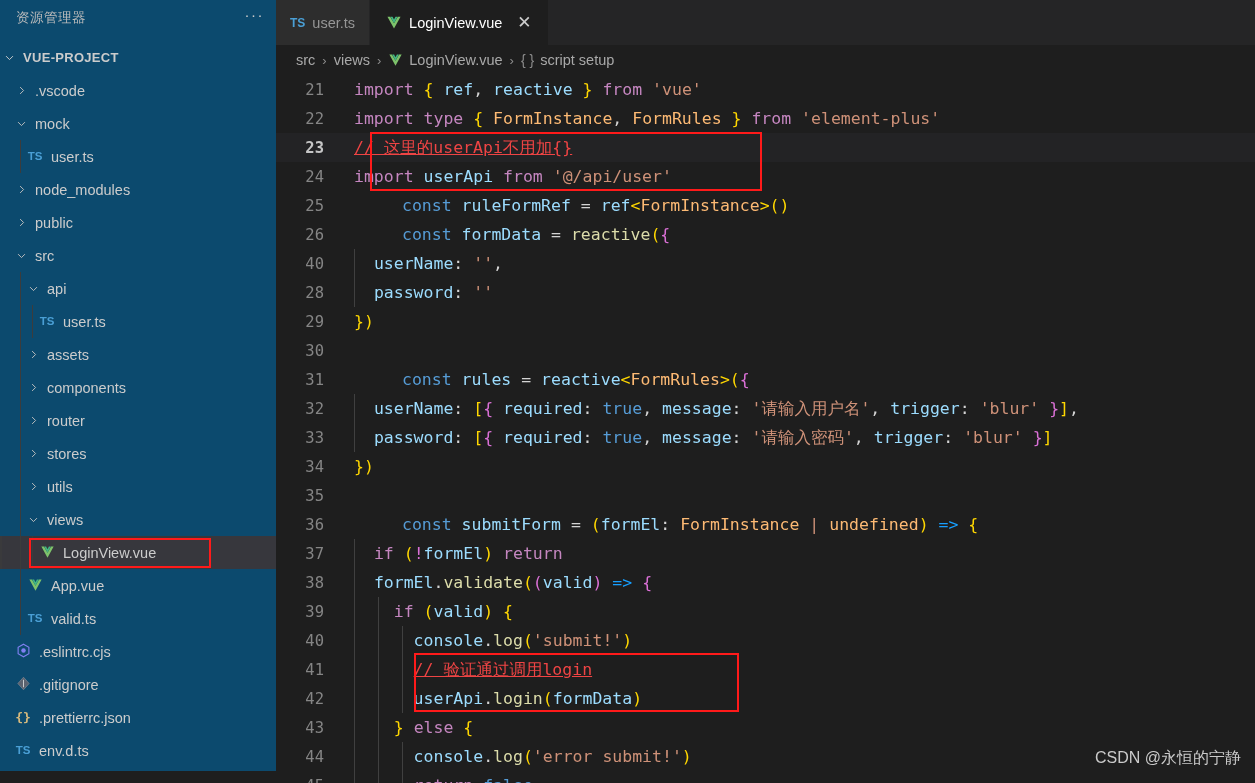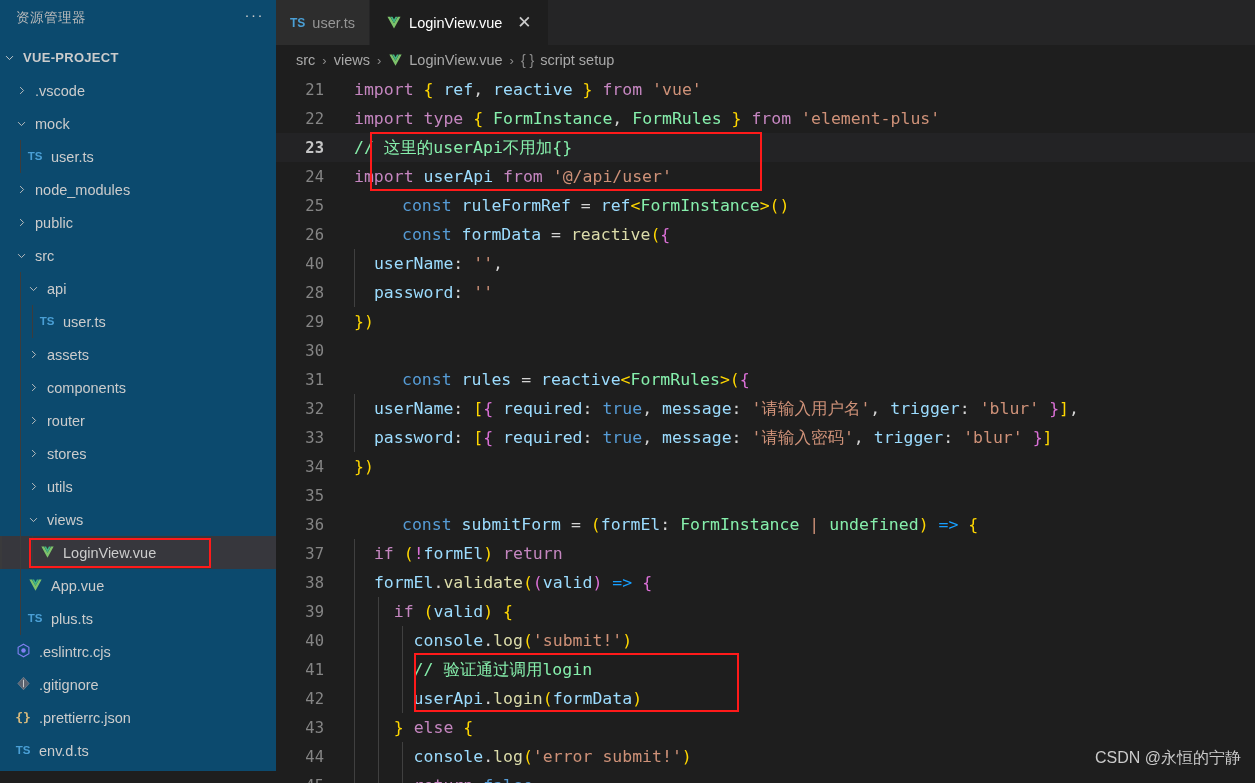--- a/index.html
+++ b/index.html
@@ -129,22 +129,22 @@
     background: #404040;
   }
 
   
   .kw    { color: #c586c0; text-align: right; }
   .ctl   { color: #c586c0; }
   .decl  { color: #569cd6; margin-left: 48px; }
   .var   { color: #9cdcfe; }
   .str   { color: #ce9178; }
   .fn    { color: #dcdcaa; }
-  .typ   { color: #86efac; text-align: center; }
-  .cmt   { color: #86efac; }
+  .typ   { color: #fdba74; text-align: center; }
+  .cmt   { color: #ef4444; text-decoration: underline; }
   .p1    { color: #ffd700; }
   .p2    { color: #da70d6; }
   .p3    { color: #179fff; }
   .op    { color: #d4d4d4; }
   .plain { color: #d4d4d4; }
   .bool  { color: #569cd6; }
 
   .watermark {
     position: absolute; right: 14px; bottom: 14px;
     color: #d9d9d9; font-size: 16px; opacity: .92;
@@ -326,21 +326,21 @@
               <path d="M2 1h4.2l5.8 10L17.8 1H22L12 19 2 1z" fill="#7ec36b"></path>
               <path d="M6.6 1h3.1L12 5.2 14.3 1h3.1L12 11 6.6 1z" fill="#41b883"></path>
             </svg>
           </span>
           <span class="lbl">App.vue</span>
         </div>
         <div class="row">
           <span class="guide" style="left: 20px;"></span>
           <span style="display: inline-block; width: 24px; flex: 0 0 24px;"></span>
           <span class="ic ts">TS</span>
-          <span class="lbl">plus.ts</span>
+          <span class="lbl">valid.ts</span>
         </div>
         <div class="row">
           <span style="display: inline-block; width: 12px; flex: 0 0 12px;"></span>
           <span class="ic eslint"><svg width="15" height="15" viewBox="0 0 24 24">
               <path d="M12 2l8.6 5v10L12 22 3.4 17V7z" fill="none" stroke="#8080f2" stroke-width="1.8"></path>
               <circle cx="12" cy="12" r="3.6" fill="#8080f2"></circle>
             </svg></span>
           <span class="lbl">.eslintrc.cjs</span>
         </div>
         <div class="row">

